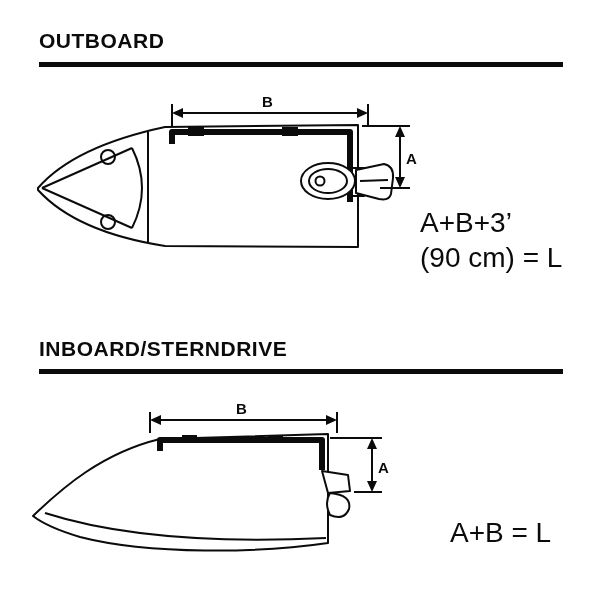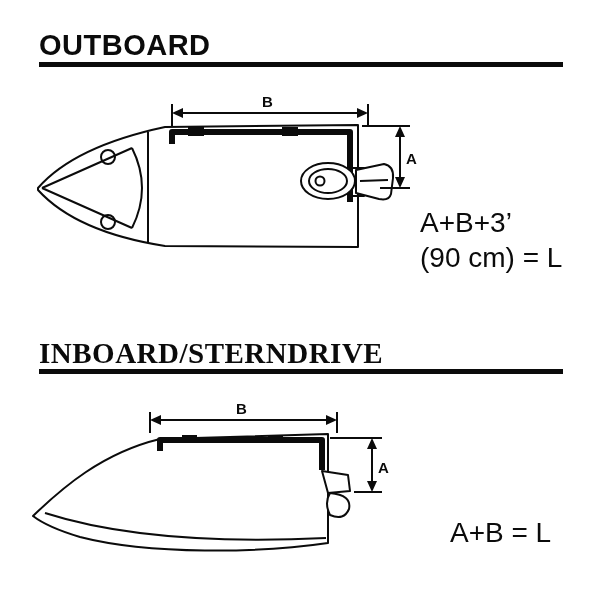--- a/index.html
+++ b/index.html
@@ -4,25 +4,25 @@
 <style>
   html,body{margin:0;padding:0;}
   body{
     width:600px;height:600px;position:relative;overflow:hidden;
     background:#ffffff;
     font-family:"Liberation Sans", sans-serif;
     color:#0b0b0b;
   }
   .section-title{
     position:absolute;left:39px;
-    font-size:29px;font-weight:bold;letter-spacing:.5px;color:#0b0b0b;
+    font-size:21px;font-weight:bold;letter-spacing:.5px;color:#0b0b0b;
     white-space:nowrap;
   }
   .title-outboard{top:29px;}
-  .title-inboard{top:337px;font-family:Liberation Serif, serif;}
+  .title-inboard{top:337px;}
   .rule{
     position:absolute;left:39px;width:524px;height:5px;background:#0b0b0b;
   }
   .rule-outboard{top:62px;}
   .rule-inboard{top:369px;}
   .diagram{position:absolute;left:0;}
   .diagram-outboard{top:80px;}
   .diagram-inboard{top:385px;}
   .dim-label{
     font-family:"Liberation Sans", sans-serif;

